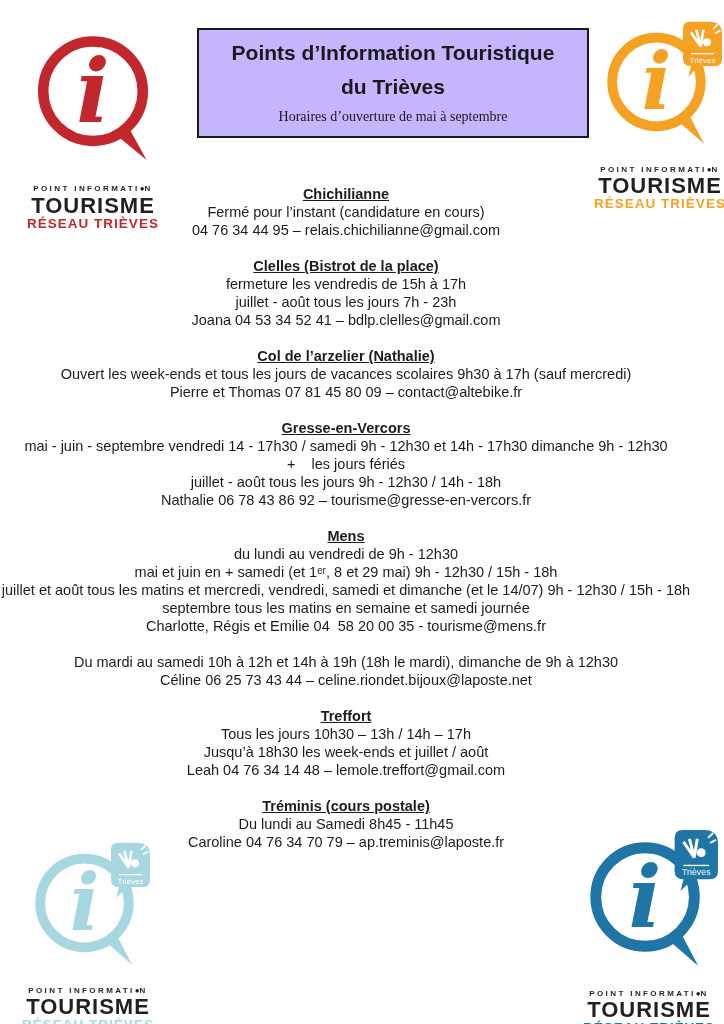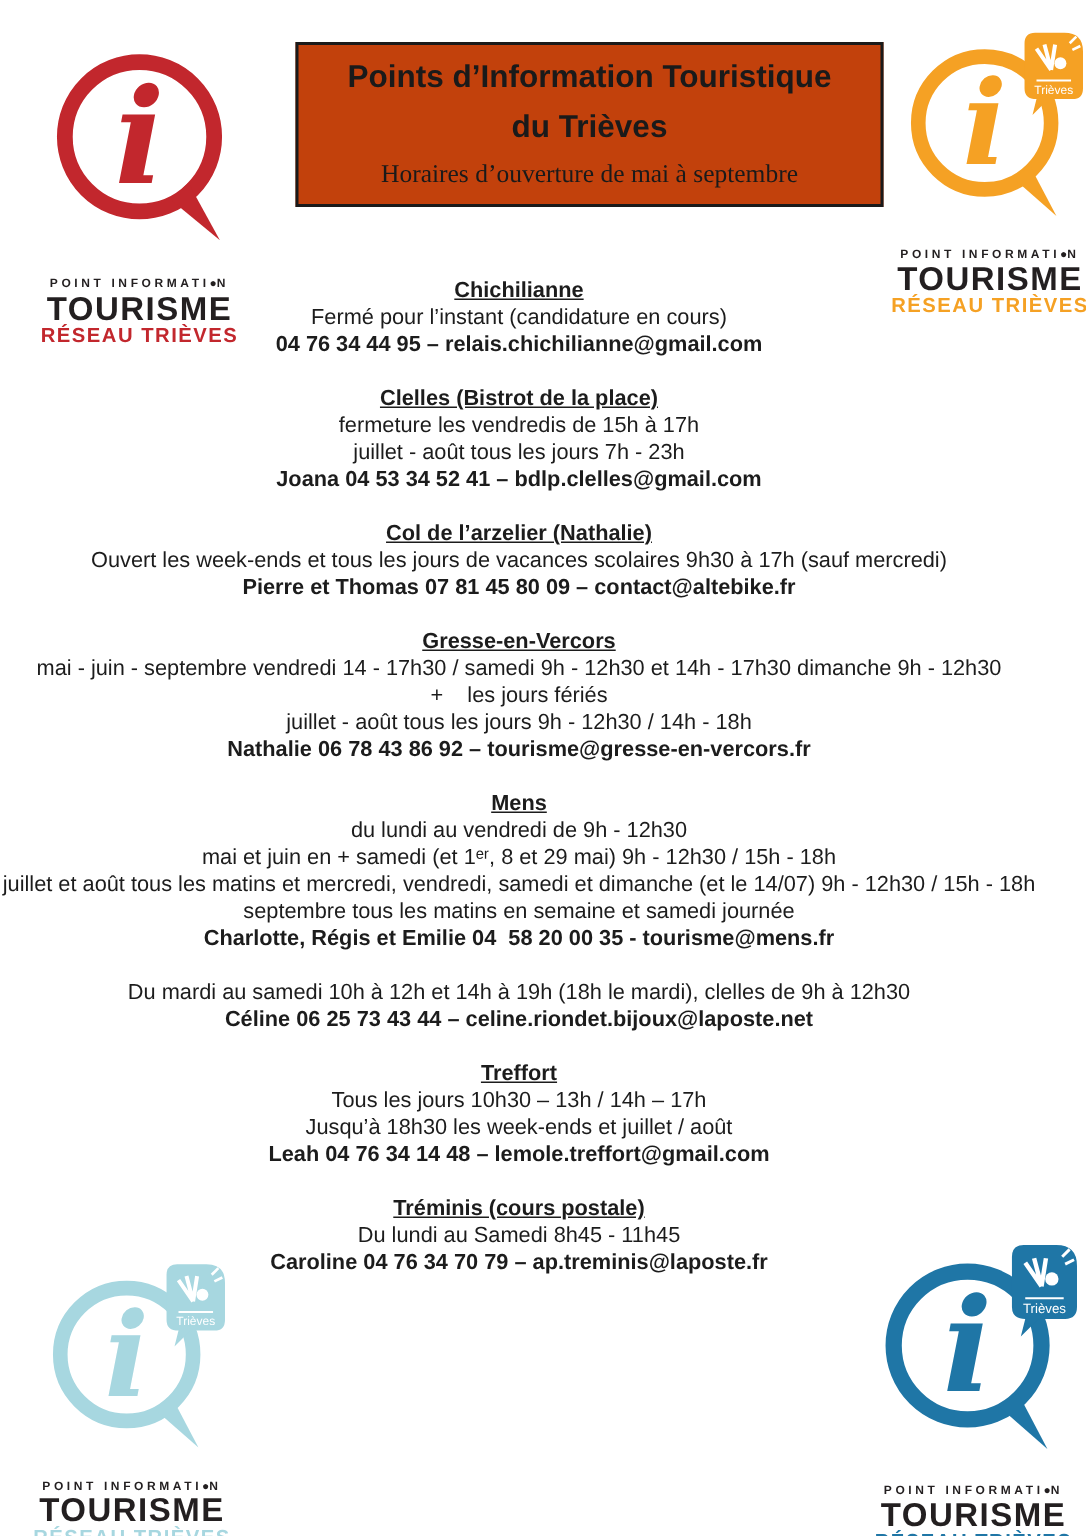--- a/index.html
+++ b/index.html
@@ -18,34 +18,34 @@
   .logo-text{margin-top:4px;text-align:center;line-height:1.05;white-space:nowrap;}
   .pi-line{font-size:8px;font-weight:700;letter-spacing:2.4px;color:#231f20;}
   .pi-dot{color:currentColor;letter-spacing:0;}
   .tourisme-line{font-size:22px;font-weight:700;letter-spacing:1px;color:#231f20;}
   .reseau-line{font-size:13.5px;font-weight:700;letter-spacing:1px;color:currentColor;}
   
   .title-box{
     position:absolute;left:197px;top:28px;width:392px;height:110px;
     border:2px solid #1a1a1a;box-sizing:border-box;
     display:flex;flex-direction:column;align-items:center;justify-content:space-evenly;
-    text-align:center;background:#c2410c;
+    text-align:center;background:#c4b5fd;
   }
   .title-main{font-size:21px;font-weight:700;line-height:1.1;}
-  .title-sub{font-family:"Liberation Serif","DejaVu Serif",serif;font-size:17px;font-weight:400;}
+  .title-sub{font-family:"Liberation Serif","DejaVu Serif",serif;font-size:14px;font-weight:400;}
   
   .content{
     position:absolute;left:0;top:185px;width:692px;
     display:flex;flex-direction:column;align-items:center;
     font-size:14.5px;line-height:18px;color:#1c1c1c;
   }
   .section{margin-bottom:18px;display:flex;flex-direction:column;align-items:center;}
   .section-title{font-weight:700;text-decoration:underline;white-space:pre;}
   .section-line{white-space:pre;}
-  .section-contact{font-weight:700;white-space:pre;}
+  .section-contact{font-weight:400;white-space:pre;}
 </style>
 </head>
 <body>
 
 <div class="logo logo-red">
   <svg viewBox="0 0 140 160" aria-hidden="true">
     <circle cx="70" cy="66" r="52" fill="none" stroke="currentColor" stroke-width="11"></circle>
     <path d="M 92 110 L 126 138 L 104 98 Z" fill="currentColor"></path>
     <text x="70" y="98" text-anchor="middle" font-family="DejaVu Serif, serif" font-style="italic" font-weight="bold" font-size="92" fill="currentColor">i</text>
   </svg>
@@ -158,21 +158,21 @@
   <div class="section">
     <div class="section-title">Mens</div>
     <div class="section-line">du lundi au vendredi de 9h - 12h30</div>
     <div class="section-line">mai et juin en + samedi (et 1ᵉʳ, 8 et 29 mai) 9h - 12h30 / 15h - 18h</div>
     <div class="section-line">juillet et août tous les matins et mercredi, vendredi, samedi et dimanche (et le 14/07) 9h - 12h30 / 15h - 18h</div>
     <div class="section-line">septembre tous les matins en semaine et samedi journée</div>
     <div class="section-contact">Charlotte, Régis et Emilie 04  58 20 00 35 - tourisme@mens.fr</div>
   </div>
 
   <div class="section">
-    <div class="section-line">Du mardi au samedi 10h à 12h et 14h à 19h (18h le mardi), clelles de 9h à 12h30</div>
+    <div class="section-line">Du mardi au samedi 10h à 12h et 14h à 19h (18h le mardi), dimanche de 9h à 12h30</div>
     <div class="section-contact">Céline 06 25 73 43 44 – celine.riondet.bijoux@laposte.net</div>
   </div>
 
   <div class="section">
     <div class="section-title">Treffort</div>
     <div class="section-line">Tous les jours 10h30 – 13h / 14h – 17h</div>
     <div class="section-line">Jusqu’à 18h30 les week-ends et juillet / août</div>
     <div class="section-contact">Leah 04 76 34 14 48 – lemole.treffort@gmail.com</div>
   </div>
 

